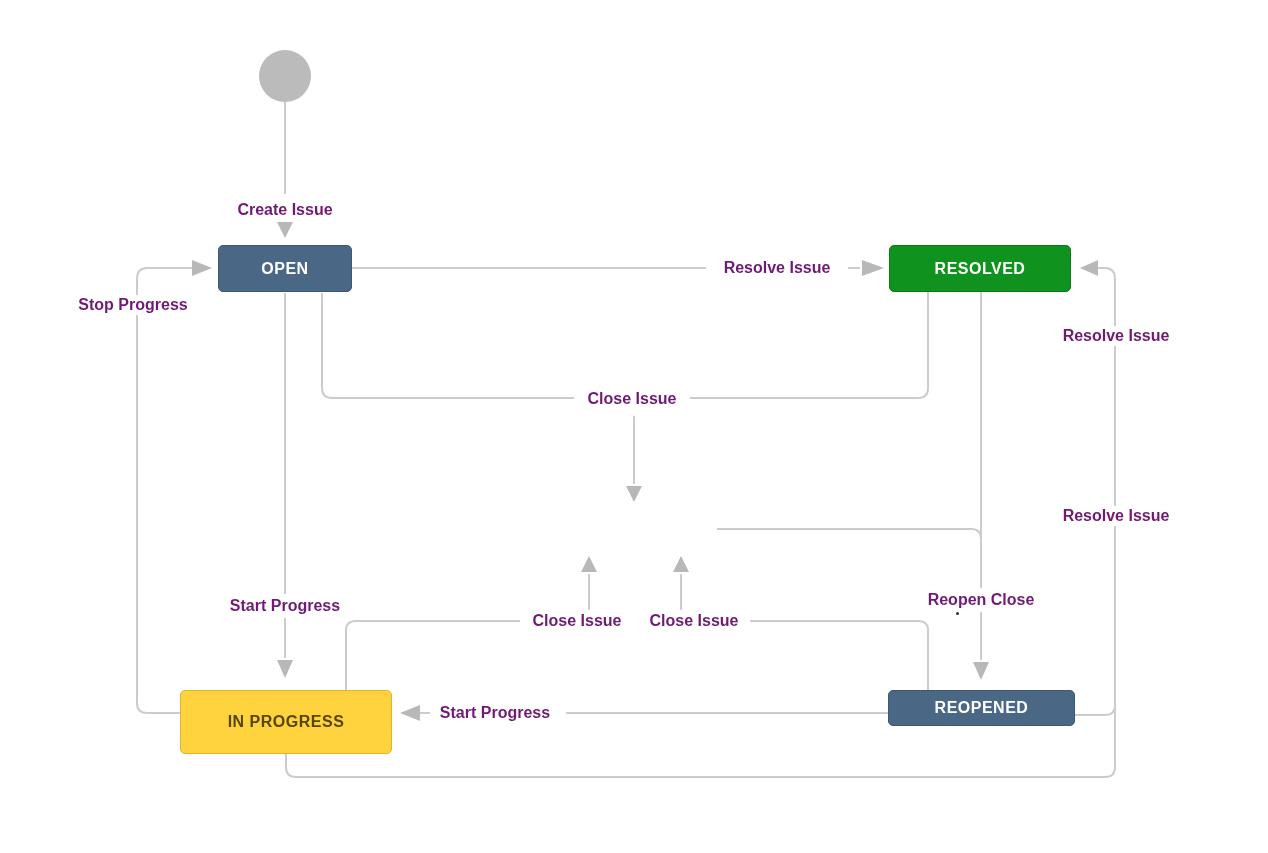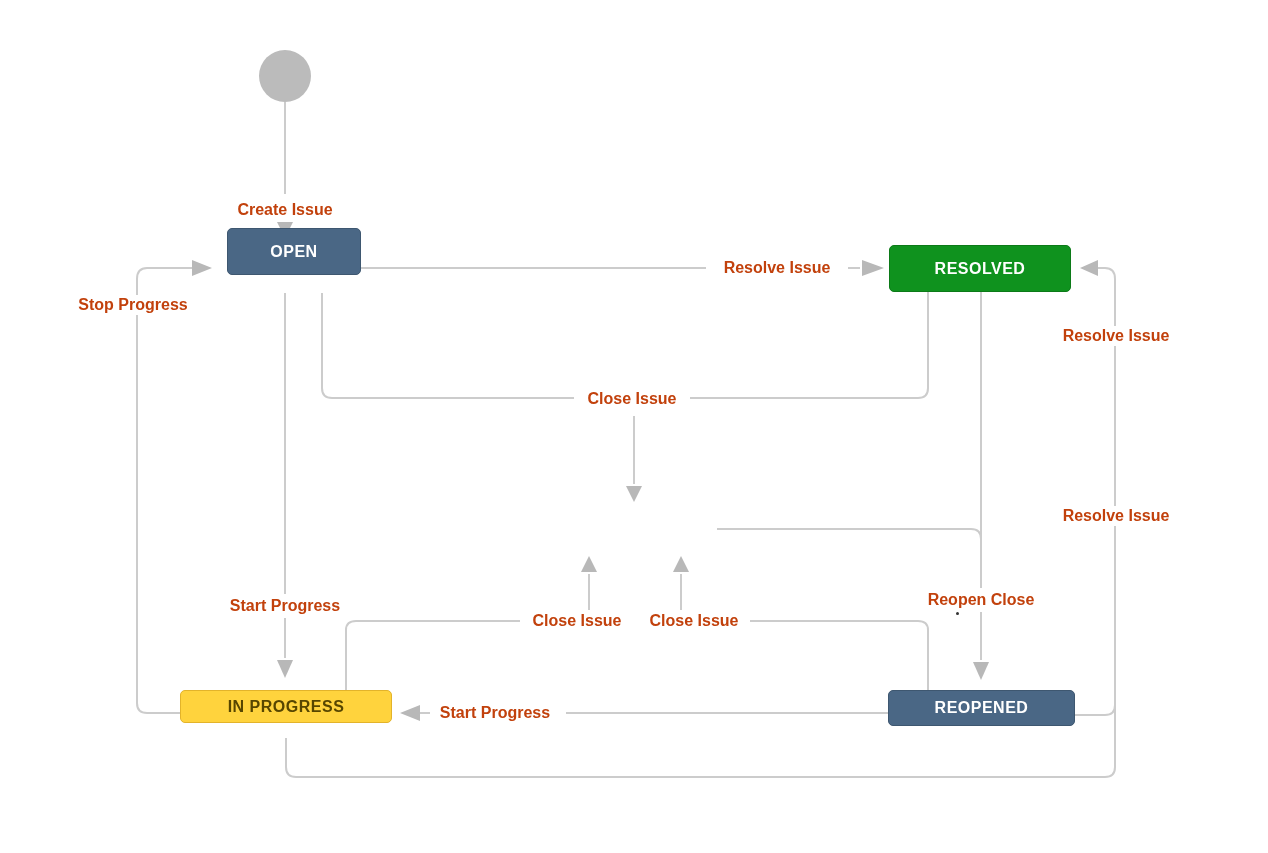--- a/index.html
+++ b/index.html
@@ -17,21 +17,21 @@
     box-sizing:border-box;
     cursor:default;
   }
   .node.blue{background:#4a6785;border:1px solid #3e5770;color:#ffffff;}
   .node.green{background:#0f921e;border:1px solid #0c7a18;color:#ffffff;}
   .node.yellow{background:#ffd33d;border:1px solid #e3b32a;color:#574600;}
   .edge-label{
     position:absolute;
     transform:translate(-50%,-50%);
     background:#ffffff;
-    color:#c2410c;
+    color:#701a75;
     font-weight:bold;font-size:16px;
     white-space:nowrap;
     padding:0 4px;
     line-height:20px;
   }
   .stray-dot{
     position:absolute;width:3px;height:3px;border-radius:50%;
     background:#333333;
   }
 </style>
@@ -91,18 +91,18 @@
   <div class="edge-label" style="left:632px;top:399px;">Close Issue</div>
   <div class="edge-label" style="left:1116px;top:336px;">Resolve Issue</div>
   <div class="edge-label" style="left:1116px;top:516px;">Resolve Issue</div>
   <div class="edge-label" style="left:981px;top:600px;">Reopen Close</div>
   <div class="stray-dot" style="left:956px;top:612px;"></div>
   <div class="edge-label" style="left:285px;top:606px;">Start Progress</div>
   <div class="edge-label" style="left:577px;top:621px;">Close Issue</div>
   <div class="edge-label" style="left:694px;top:621px;">Close Issue</div>
   <div class="edge-label" style="left:495px;top:713px;">Start Progress</div>
 
-  <div class="node blue" style="left:218px;top:228px;width:134px;height:47px;margin-left:9px;">OPEN</div>
+  <div class="node blue" style="left:218px;top:245px;width:134px;height:47px;">OPEN</div>
   <div class="node green" style="left:889px;top:245px;width:182px;height:47px;">RESOLVED</div>
-  <div class="node yellow" style="left:180px;top:690px;width:212px;height:33px;">IN PROGRESS</div>
+  <div class="node yellow" style="left:180px;top:690px;width:212px;height:64px;">IN PROGRESS</div>
   <div class="node blue" style="left:888px;top:690px;width:187px;height:36px;">REOPENED</div>
 
 </div>
 
 </body></html>

